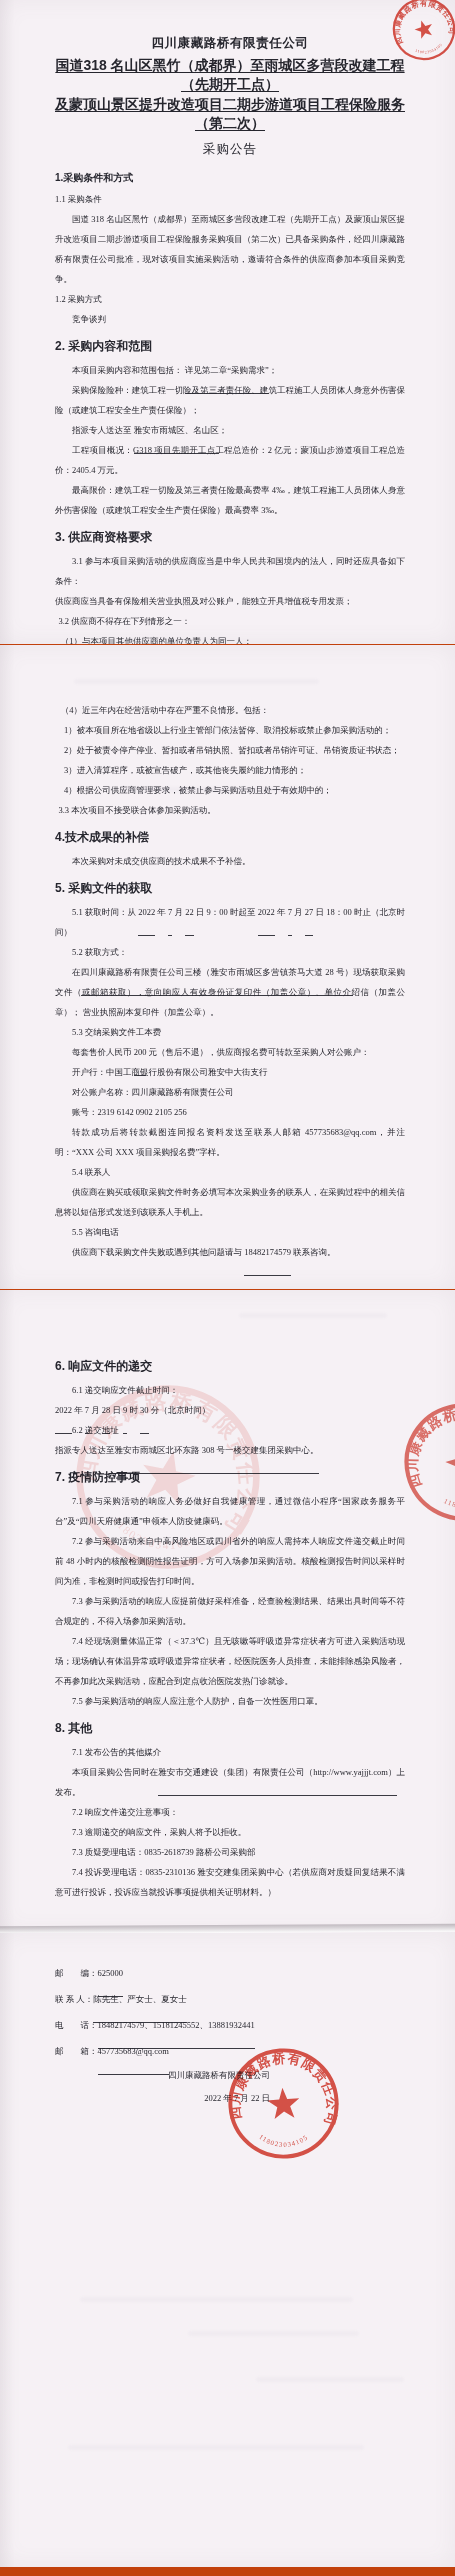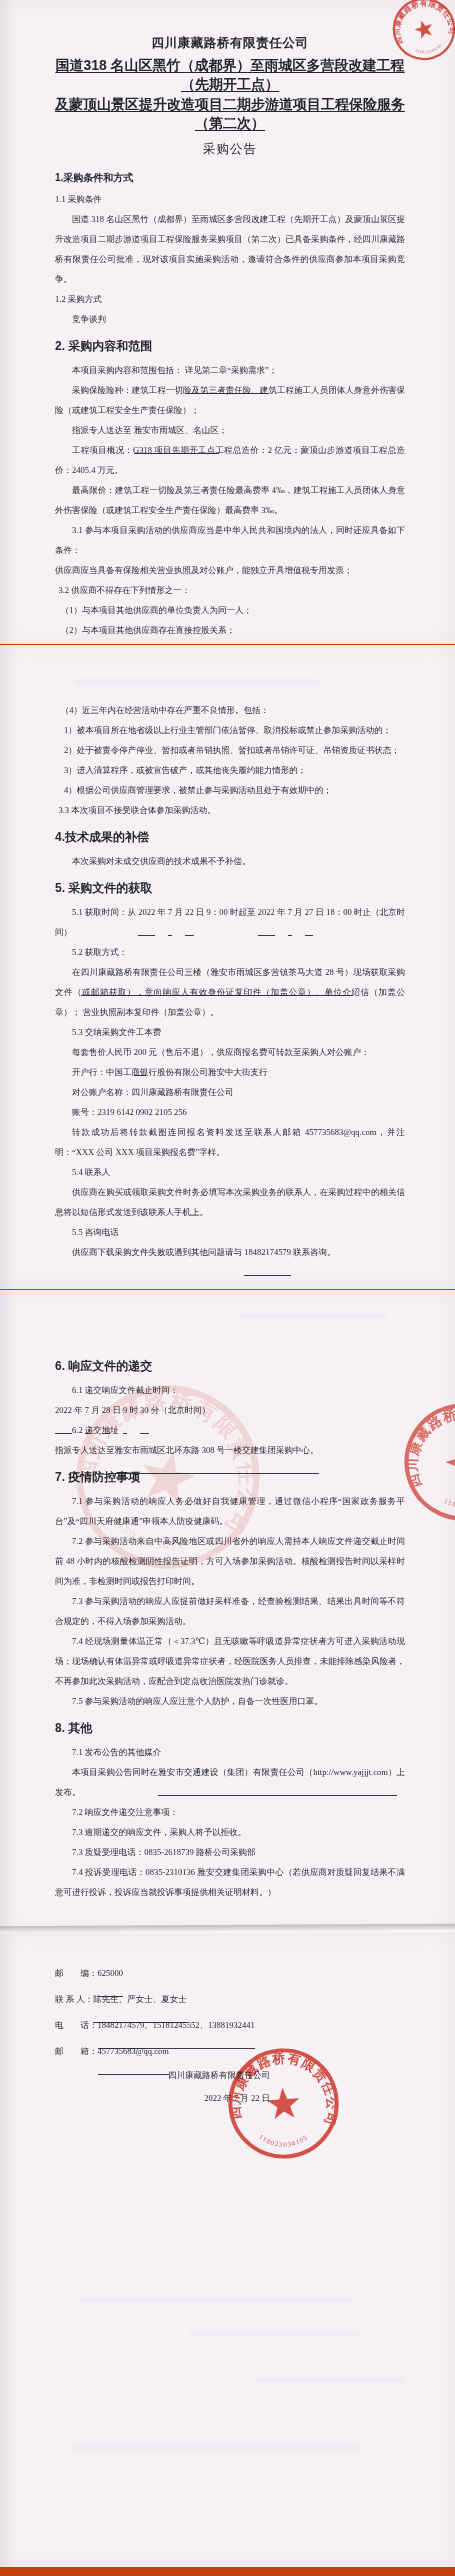--- a/index.html
+++ b/index.html
@@ -66,20 +66,21 @@
         <div class="blk line"><span>1.1 采购条件</span></div>
         <div class="blk para"><span>国道 318 名山区黑竹（成都界）至雨城区多营段改建工程（先期开工点）及蒙顶山景区提升改造项目二期步游道项目工程保险服务采购项目（第二次）已具备采购条件，经四川康藏路桥有限责任公司批准，现对该项目实施采购活动，邀请符合条件的供应商参加本项目采购竞争。</span></div>
         <div class="blk line"><span>1.2 采购方式</span></div>
         <div class="blk indent"><span>竞争谈判</span></div>
         <div class="blk h1"><span>2. 采购内容和范围</span></div>
         <div class="blk para"><span>本项目采购内容和范围包括： </span><span class="u">详见第二章“采购需求”</span><span>；</span></div>
         <div class="blk para"><span>采购保险险种：建筑工程一切险及第三者责任险、建筑工程施工人员团体人身意外伤害保险（或建筑工程安全生产责任保险）；</span></div>
         <div class="blk para"><span>指派专人送达至 </span><span class="u">雅安市雨城区、名山区</span><span>；</span></div>
         <div class="blk para"><span>工程项目概况：G318 项目先期开工点工程总造价：2 亿元；蒙顶山步游道项目工程总造价：2405.4 万元。</span></div>
         <div class="blk para"><span>最高限价：建筑工程一切险及第三者责任险最高费率 4‰，建筑工程施工人员团体人身意外伤害保险（或建筑工程安全生产责任保险）最高费率 3‰。</span></div>
+        <div class="blk h1"><span>3.  供应商资格要求</span></div>
         <div class="blk para"><span>3.1 参与本项目采购活动的供应商应当是中华人民共和国境内的法人，同时还应具备如下条件：</span></div>
         <div class="blk flush"><span>供应商应当具备有保险相关营业执照及对公账户，能独立开具增值税专用发票；</span></div>
         <div class="blk num"><span>3.2 供应商不得存在下列情形之一：</span></div>
         <div class="blk item"><span>（1）与本项目其他供应商的单位负责人为同一人；</span></div>
         <div class="blk item"><span>（2）与本项目其他供应商存在直接控股关系；</span></div>
         <div class="blk item"><span>（3）与本项目其他供应商存在管理关系；</span></div>
       </div>
     <div class="seal" id="seal-p1"><svg viewBox="0 0 200 200">
           <defs>
             <path id="sealpath0t" d="M 30,140 A 78,78 0 1 1 170,140"></path>

